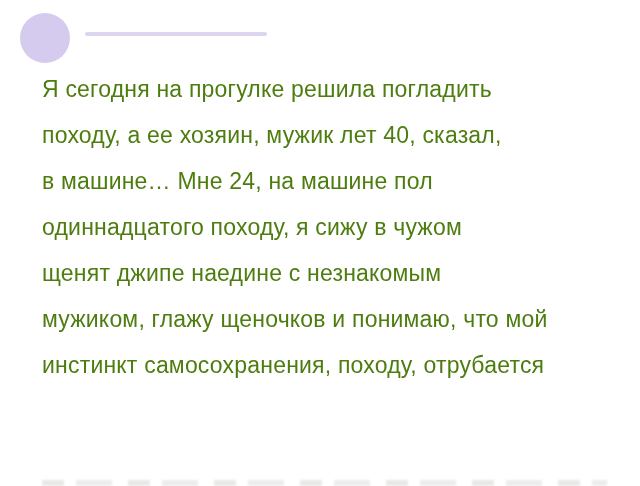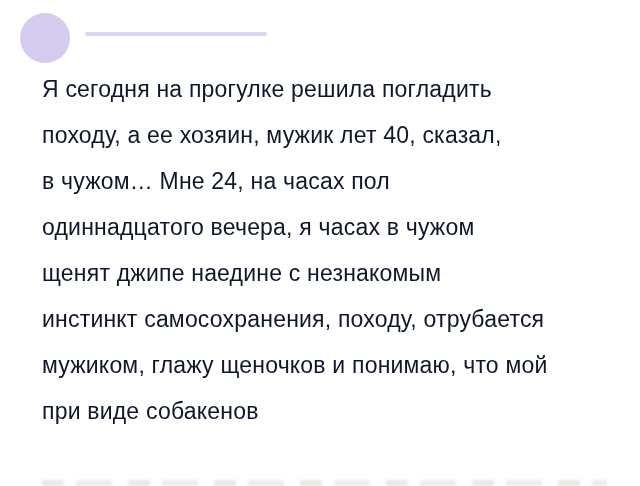--- a/index.html
+++ b/index.html
@@ -38,21 +38,21 @@
     width: 182px;
     height: 4px;
     border-radius: 2px;
     background: #dcd4f1; 
   }
   .post-text {
     position: absolute;
     left: 42px;
     top: 66px;
     width: 580px;
-    color: #0f172a;
+    color: #4d7c0f;
     font-size: 23px;
     font-weight: 400;
     letter-spacing: 0.2px;
   }
   .post-line {
     height: 46px;
     line-height: 46px;
     white-space: nowrap;
   }
   
@@ -79,23 +79,22 @@
 <div class="screen">
 
   <div class="header">
     <div class="avatar" data-bind-style="backgroundColor:header.avatar_color" style="background-color: rgb(213, 203, 238);"></div>
     <div class="name-line" data-bind-style="backgroundColor:header.name_line_color" style="background-color: rgb(220, 212, 241);"></div>
   </div>
 
   <div class="post-text">
     <div class="post-line" data-bind="post.lines.0">Я сегодня на прогулке решила погладить</div>
     <div class="post-line" data-bind="post.lines.1">походу, а ее хозяин, мужик лет 40, сказал,</div>
-    <div class="post-line" data-bind="post.lines.3">в чужом… Мне 24, на часах пол</div>
-    <div class="post-line" data-bind="post.lines.4">одиннадцатого вечера, я часах в чужом</div>
+    <div class="post-line" data-bind="post.lines.3">в машине… Мне 24, на машине пол</div>
+    <div class="post-line" data-bind="post.lines.4">одиннадцатого походу, я сижу в чужом</div>
     <div class="post-line" data-bind="post.lines.5">щенят джипе наедине с незнакомым</div>
+    <div class="post-line" data-bind="post.lines.6">мужиком, глажу щеночков и понимаю, что мой</div>
     <div class="post-line" data-bind="post.lines.7">инстинкт самосохранения, походу, отрубается</div>
-    <div class="post-line" data-bind="post.lines.6">мужиком, глажу щеночков и понимаю, что мой</div>
-    <div class="post-line" data-bind="post.lines.8">при виде собакенов</div>
   </div>
 
   <div class="cutoff-line"></div>
 
 </div>
 
 </body></html>

